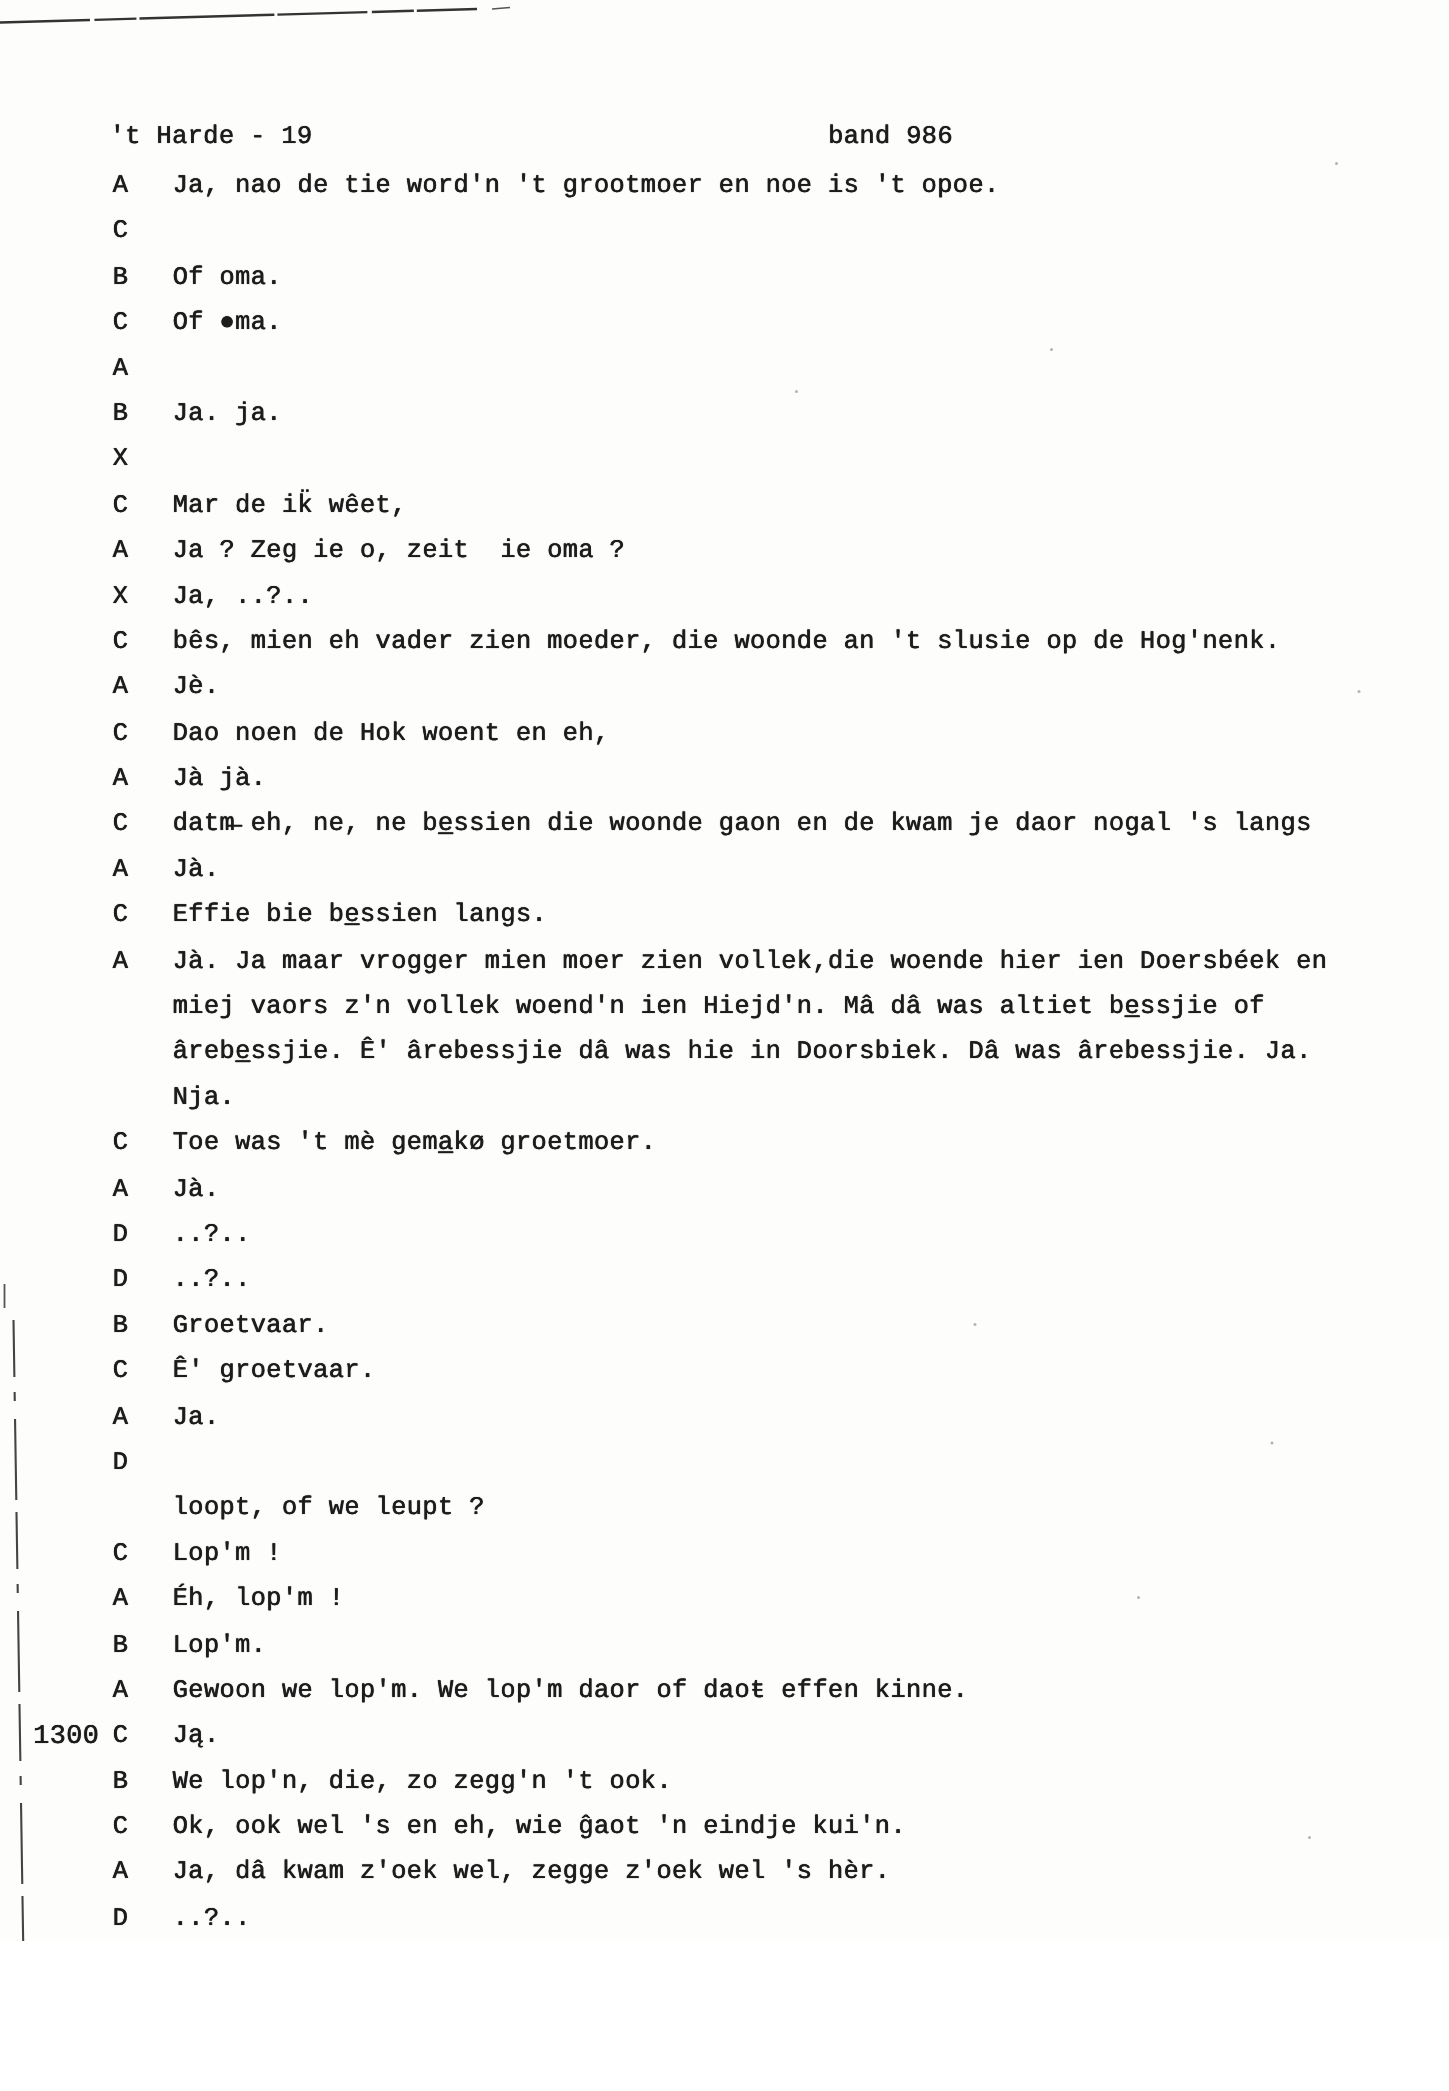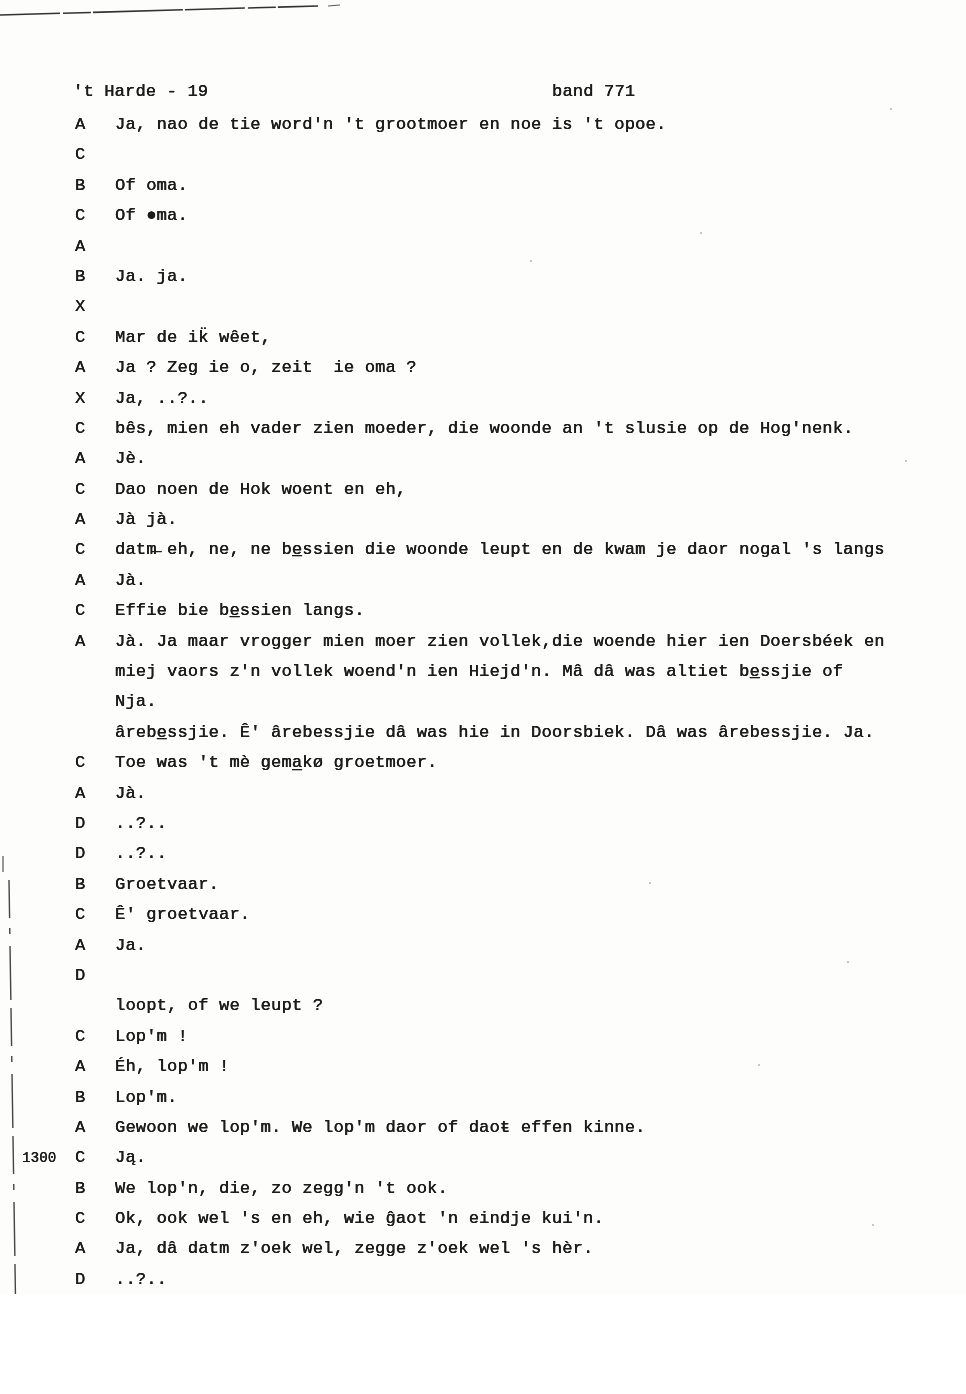--- a/index.html
+++ b/index.html
@@ -46,21 +46,21 @@
   }
   .speaker-label {
     position: absolute;
     left: 75px;
     top: 0;
   }
   .margin-note {
     position: absolute;
     left: 22px;
     top: 0;
-    font-size: 14px;
+    font-size: 18px;
   }
   .line-text {
     position: absolute;
     left: 115px;
     top: 0;
   }
   .edge-lines {
     position: absolute;
     top: 0;
     left: 0;
@@ -92,21 +92,21 @@
   <div class="speck" style="left:530px; top:260px;"></div>
   <div class="speck" style="left:905px; top:460px;"></div>
   <div class="speck" style="left:649px; top:882px;"></div>
   <div class="speck" style="left:847px; top:961px;"></div>
   <div class="speck" style="left:758px; top:1064px;"></div>
   <div class="speck" style="left:872px; top:1224px;"></div>
   <div class="speck" style="left:190px; top:1368px;"></div>
   <div class="speck" style="left:390px; top:1370px;"></div>
 
   <div class="ink header-left">'t Harde - 19</div>
-  <div class="ink header-right">band 771</div>
+  <div class="ink header-right">band 986</div>
 
   <div class="transcript">
       <div class="t-row">
         <span class="ink speaker-label">A</span>
         <span class="ink line-text">Ja, nao de tie word'n 't grootmoer en noe is 't opoe.</span>
       </div>
       <div class="t-row">
         <span class="ink speaker-label">C</span>
       </div>
       <div class="t-row">
@@ -150,44 +150,44 @@
       <div class="t-row">
         <span class="ink speaker-label">C</span>
         <span class="ink line-text">Dao noen de Hok woent en eh,</span>
       </div>
       <div class="t-row">
         <span class="ink speaker-label">A</span>
         <span class="ink line-text">Jà jà.</span>
       </div>
       <div class="t-row">
         <span class="ink speaker-label">C</span>
-        <span class="ink line-text">datm̶ eh, ne, ne be̲ssien die woonde leupt en de kwam je daor nogal 's langs</span>
+        <span class="ink line-text">datm̶ eh, ne, ne be̲ssien die woonde gaon en de kwam je daor nogal 's langs</span>
       </div>
       <div class="t-row">
         <span class="ink speaker-label">A</span>
         <span class="ink line-text">Jà.</span>
       </div>
       <div class="t-row">
         <span class="ink speaker-label">C</span>
         <span class="ink line-text">Effie bie be̲ssien langs.</span>
       </div>
       <div class="t-row">
         <span class="ink speaker-label">A</span>
         <span class="ink line-text">Jà. Ja maar vrogger mien moer zien vollek,die woende hier ien Doersbéek en</span>
       </div>
       <div class="t-row">
         <span class="ink line-text">miej vaors z'n vollek woend'n ien Hiejd'n. Mâ dâ was altiet be̲ssjie of</span>
       </div>
       <div class="t-row">
+        <span class="ink line-text">ârebe̲ssjie. Ê' ârebessjie dâ was hie in Doorsbiek. Dâ was ârebessjie. Ja.</span>
+      </div>
+      <div class="t-row">
         <span class="ink line-text">Nja.</span>
       </div>
       <div class="t-row">
-        <span class="ink line-text">ârebe̲ssjie. Ê' ârebessjie dâ was hie in Doorsbiek. Dâ was ârebessjie. Ja.</span>
-      </div>
-      <div class="t-row">
         <span class="ink speaker-label">C</span>
         <span class="ink line-text">Toe was 't mè gema̲kø groetmoer.</span>
       </div>
       <div class="t-row">
         <span class="ink speaker-label">A</span>
         <span class="ink line-text">Jà.</span>
       </div>
       <div class="t-row">
         <span class="ink speaker-label">D</span>
         <span class="ink line-text">..?..</span>
@@ -238,21 +238,21 @@
       <div class="t-row">
         <span class="ink speaker-label">B</span>
         <span class="ink line-text">We lop'n, die, zo zegg'n 't ook.</span>
       </div>
       <div class="t-row">
         <span class="ink speaker-label">C</span>
         <span class="ink line-text">Ok, ook wel 's en eh, wie ĝaot 'n eindje kui'n.</span>
       </div>
       <div class="t-row">
         <span class="ink speaker-label">A</span>
-        <span class="ink line-text">Ja, dâ datm z'oek wel, zegge z'oek wel 's hèr.</span>
+        <span class="ink line-text">Ja, dâ kwam z'oek wel, zegge z'oek wel 's hèr.</span>
       </div>
       <div class="t-row">
         <span class="ink speaker-label">D</span>
         <span class="ink line-text">..?..</span>
       </div>
       <div class="t-row">
         <span class="ink speaker-label">B</span>
         <span class="ink line-text">Ja we gaon 'n eindje kuier'n.</span>
       </div>
     </div>

